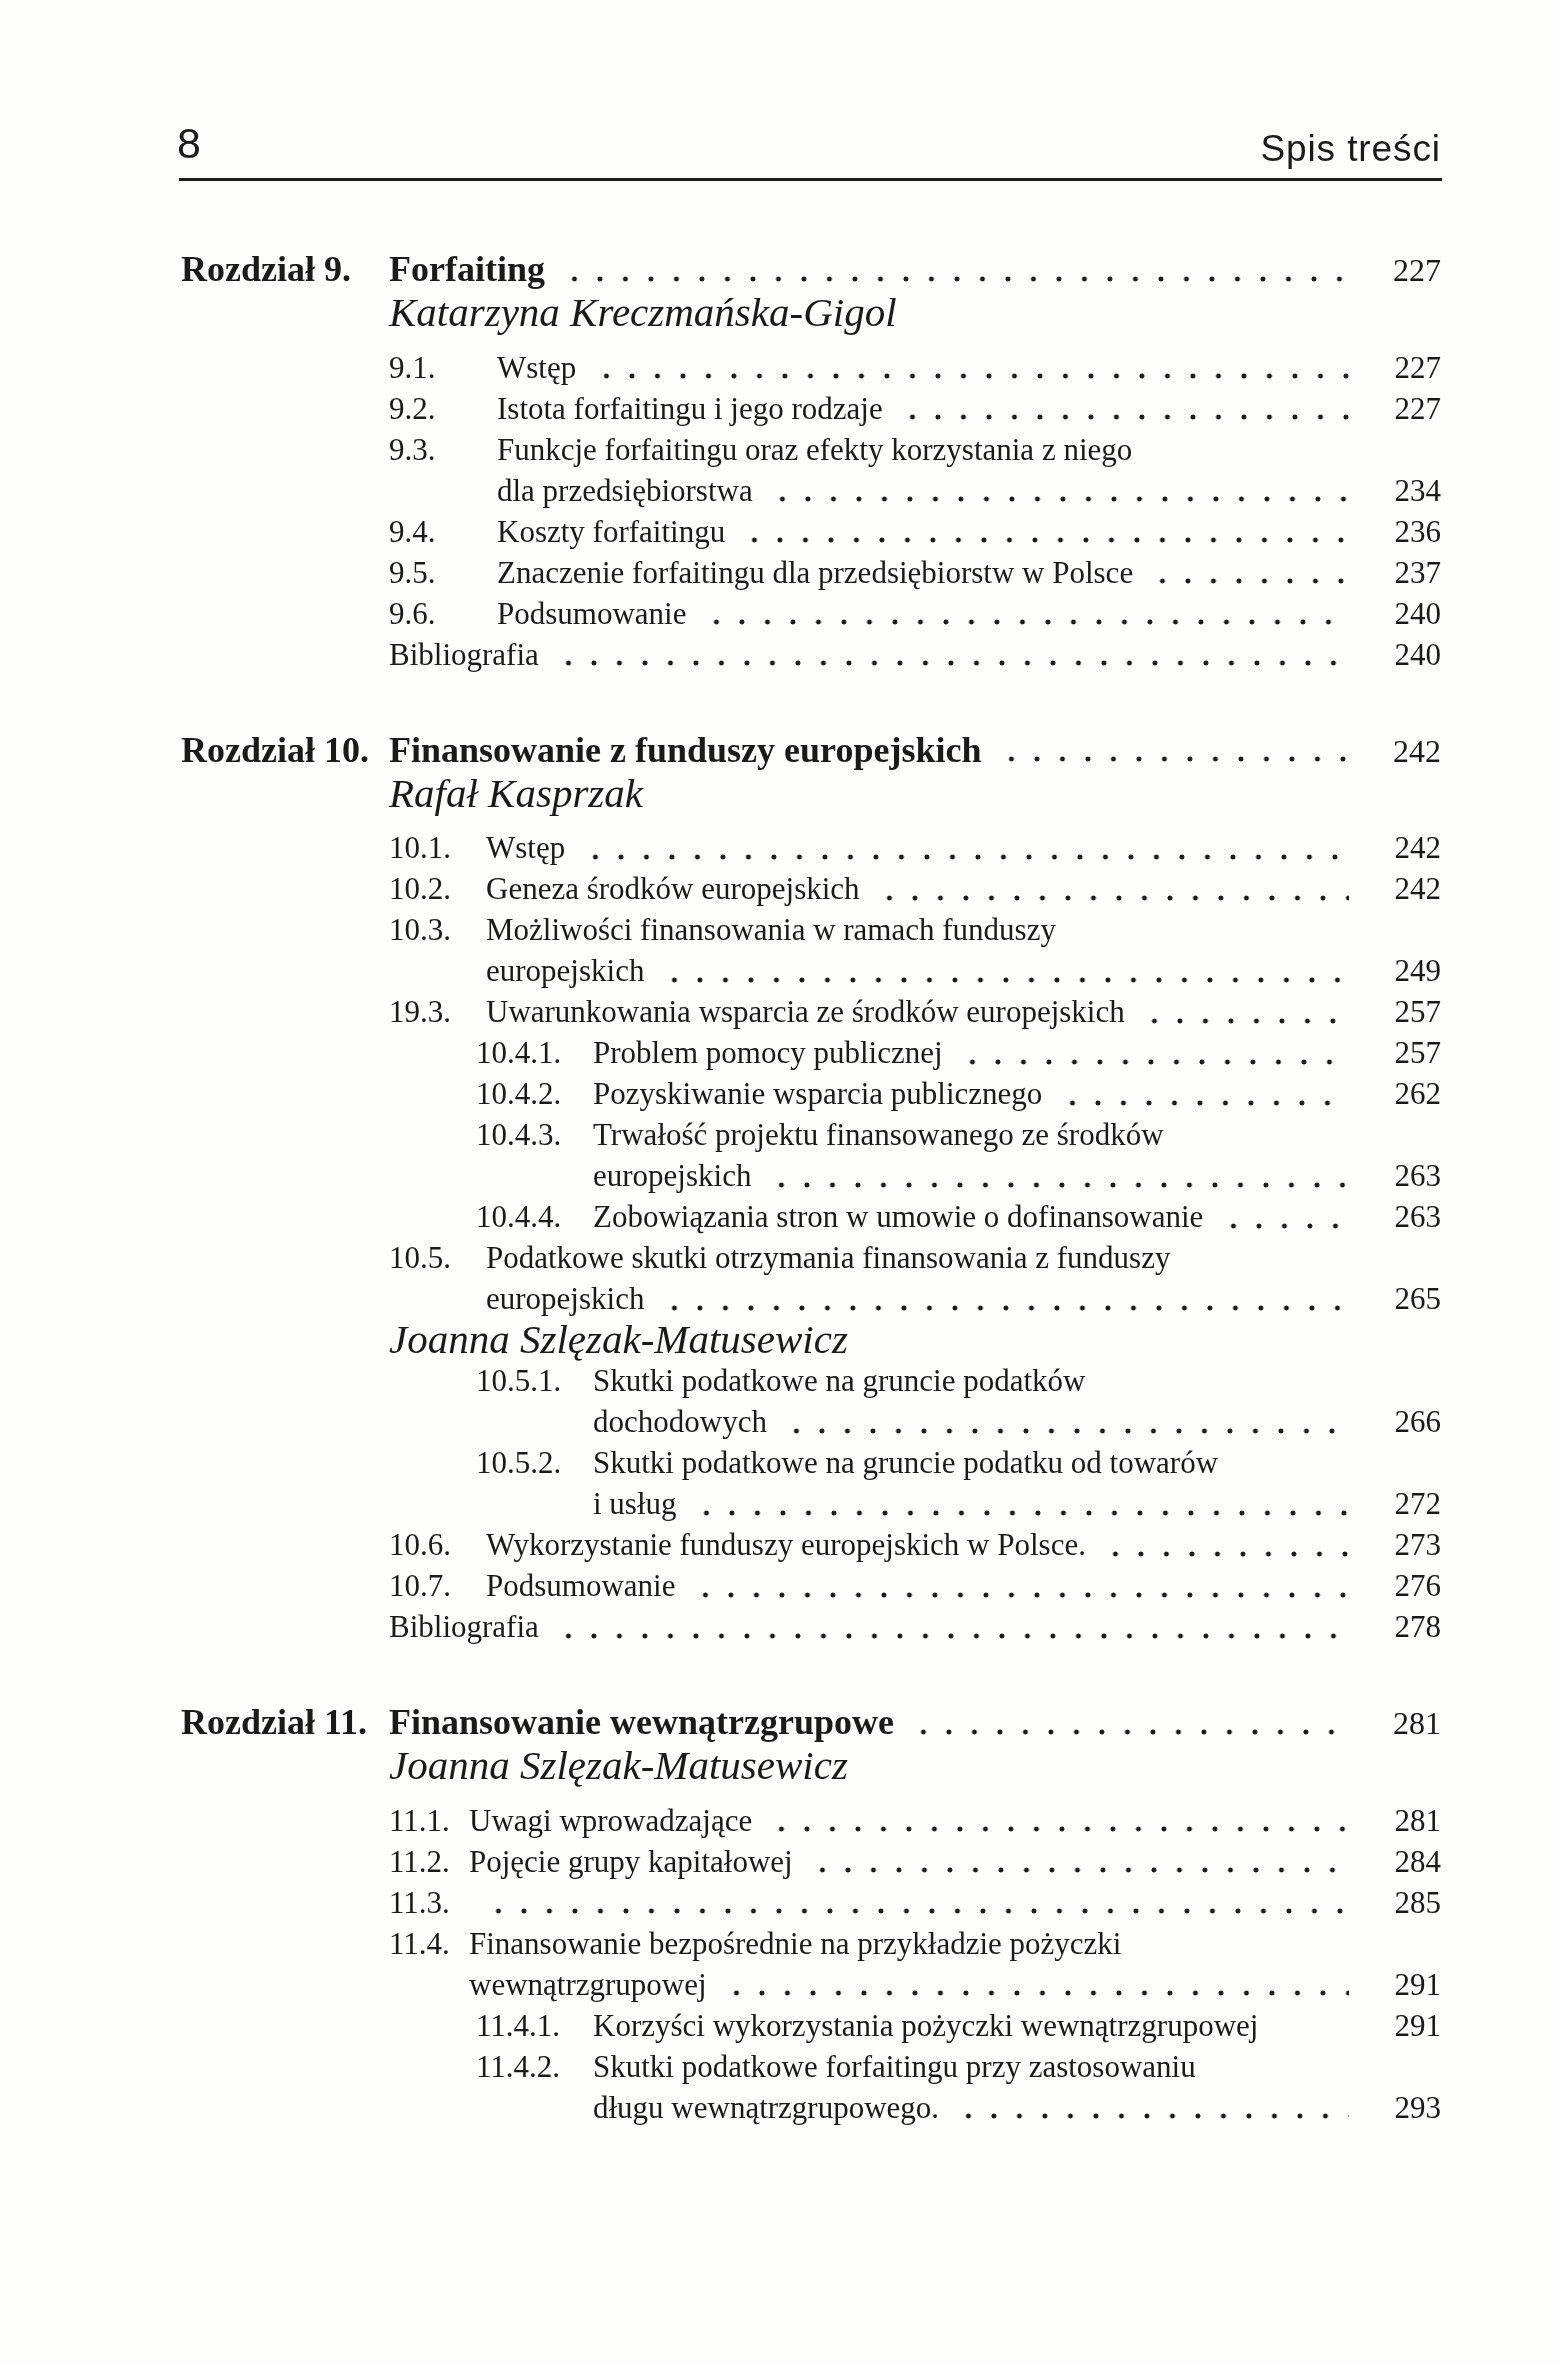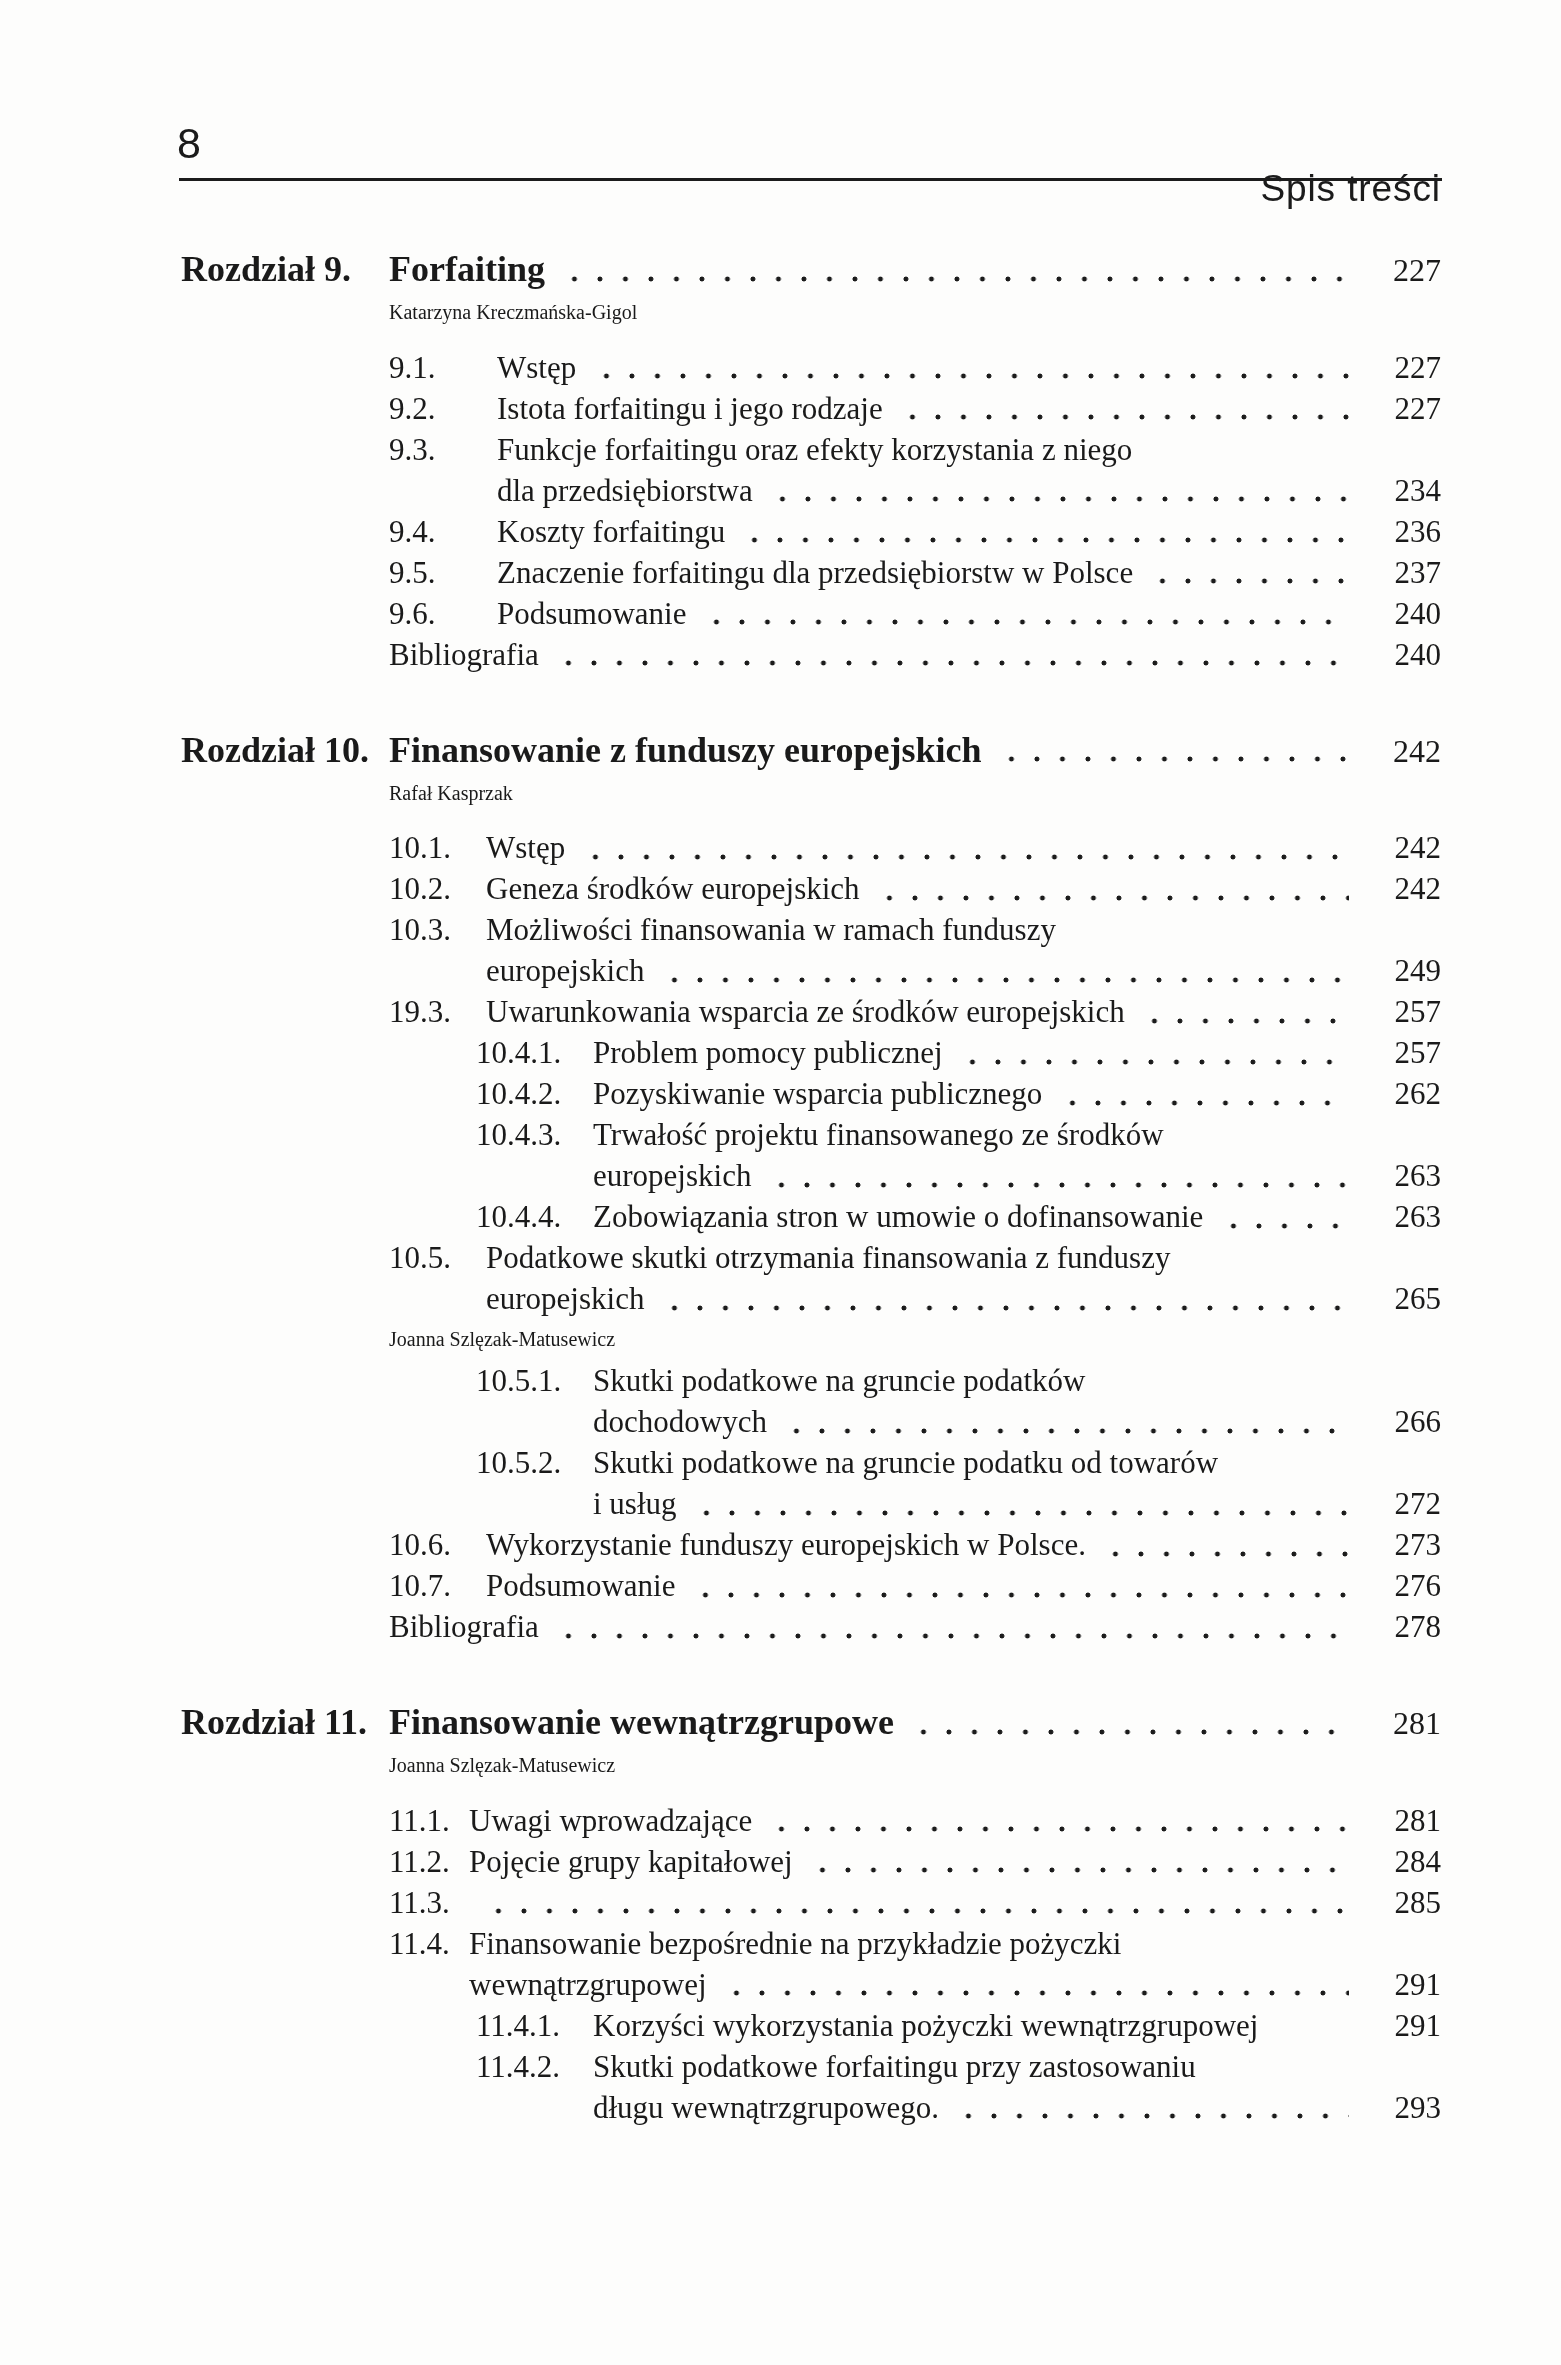--- a/index.html
+++ b/index.html
@@ -9,21 +9,21 @@
     height: 2366px;
     margin: 0 auto;
     background: #fdfdfc;
     color: #1a1a1a;
     overflow: hidden;
   }
 
   
   .page-header span { position: absolute; font-family: "Liberation Sans", sans-serif; color: #1b1b1b; }
   .folio          { left: 177px; top: 122px; font-size: 43px; line-height: 1; }
-  .running-title  { right: 120px; top: 130px; font-size: 37px; line-height: 1; letter-spacing: 0.9px; margin-top: 40px; }
+  .running-title  { right: 120px; top: 130px; font-size: 37px; line-height: 1; letter-spacing: 0.9px; }
   .header-rule {
     position: absolute; left: 179px; top: 178px;
     width: 1263px; height: 3.4px; background: #1c1c1c;
   }
 
   
   .toc {
     position: absolute;
     left: 181px; top: 223px;
     width: 1260px;
@@ -33,21 +33,22 @@
   }
   .chapter-block + .chapter-block { margin-top: 53px; }
 
   .row { display: flex; align-items: baseline; white-space: nowrap; }
 
   .row.heading { font-weight: bold; font-size: 36px; line-height: 44px; margin-top: 24px; }
   .ch-label { min-width: 208px; }
 
   .row.author {
     padding-left: 208px;
-    font-size: 20px;
+    font-style: italic;
+    font-size: 41px;
   }
 
   .row.first-item { margin-top: 13.6px; }
 
   
   .lvl-section    { padding-left: 208px; }
   .lvl-section    .num { min-width: var(--secw, 108px); }
   .lvl-plain      { padding-left: 208px; }
   .lvl-subsection { padding-left: 295px; }
   .lvl-subsection .num { min-width: 117px; }

